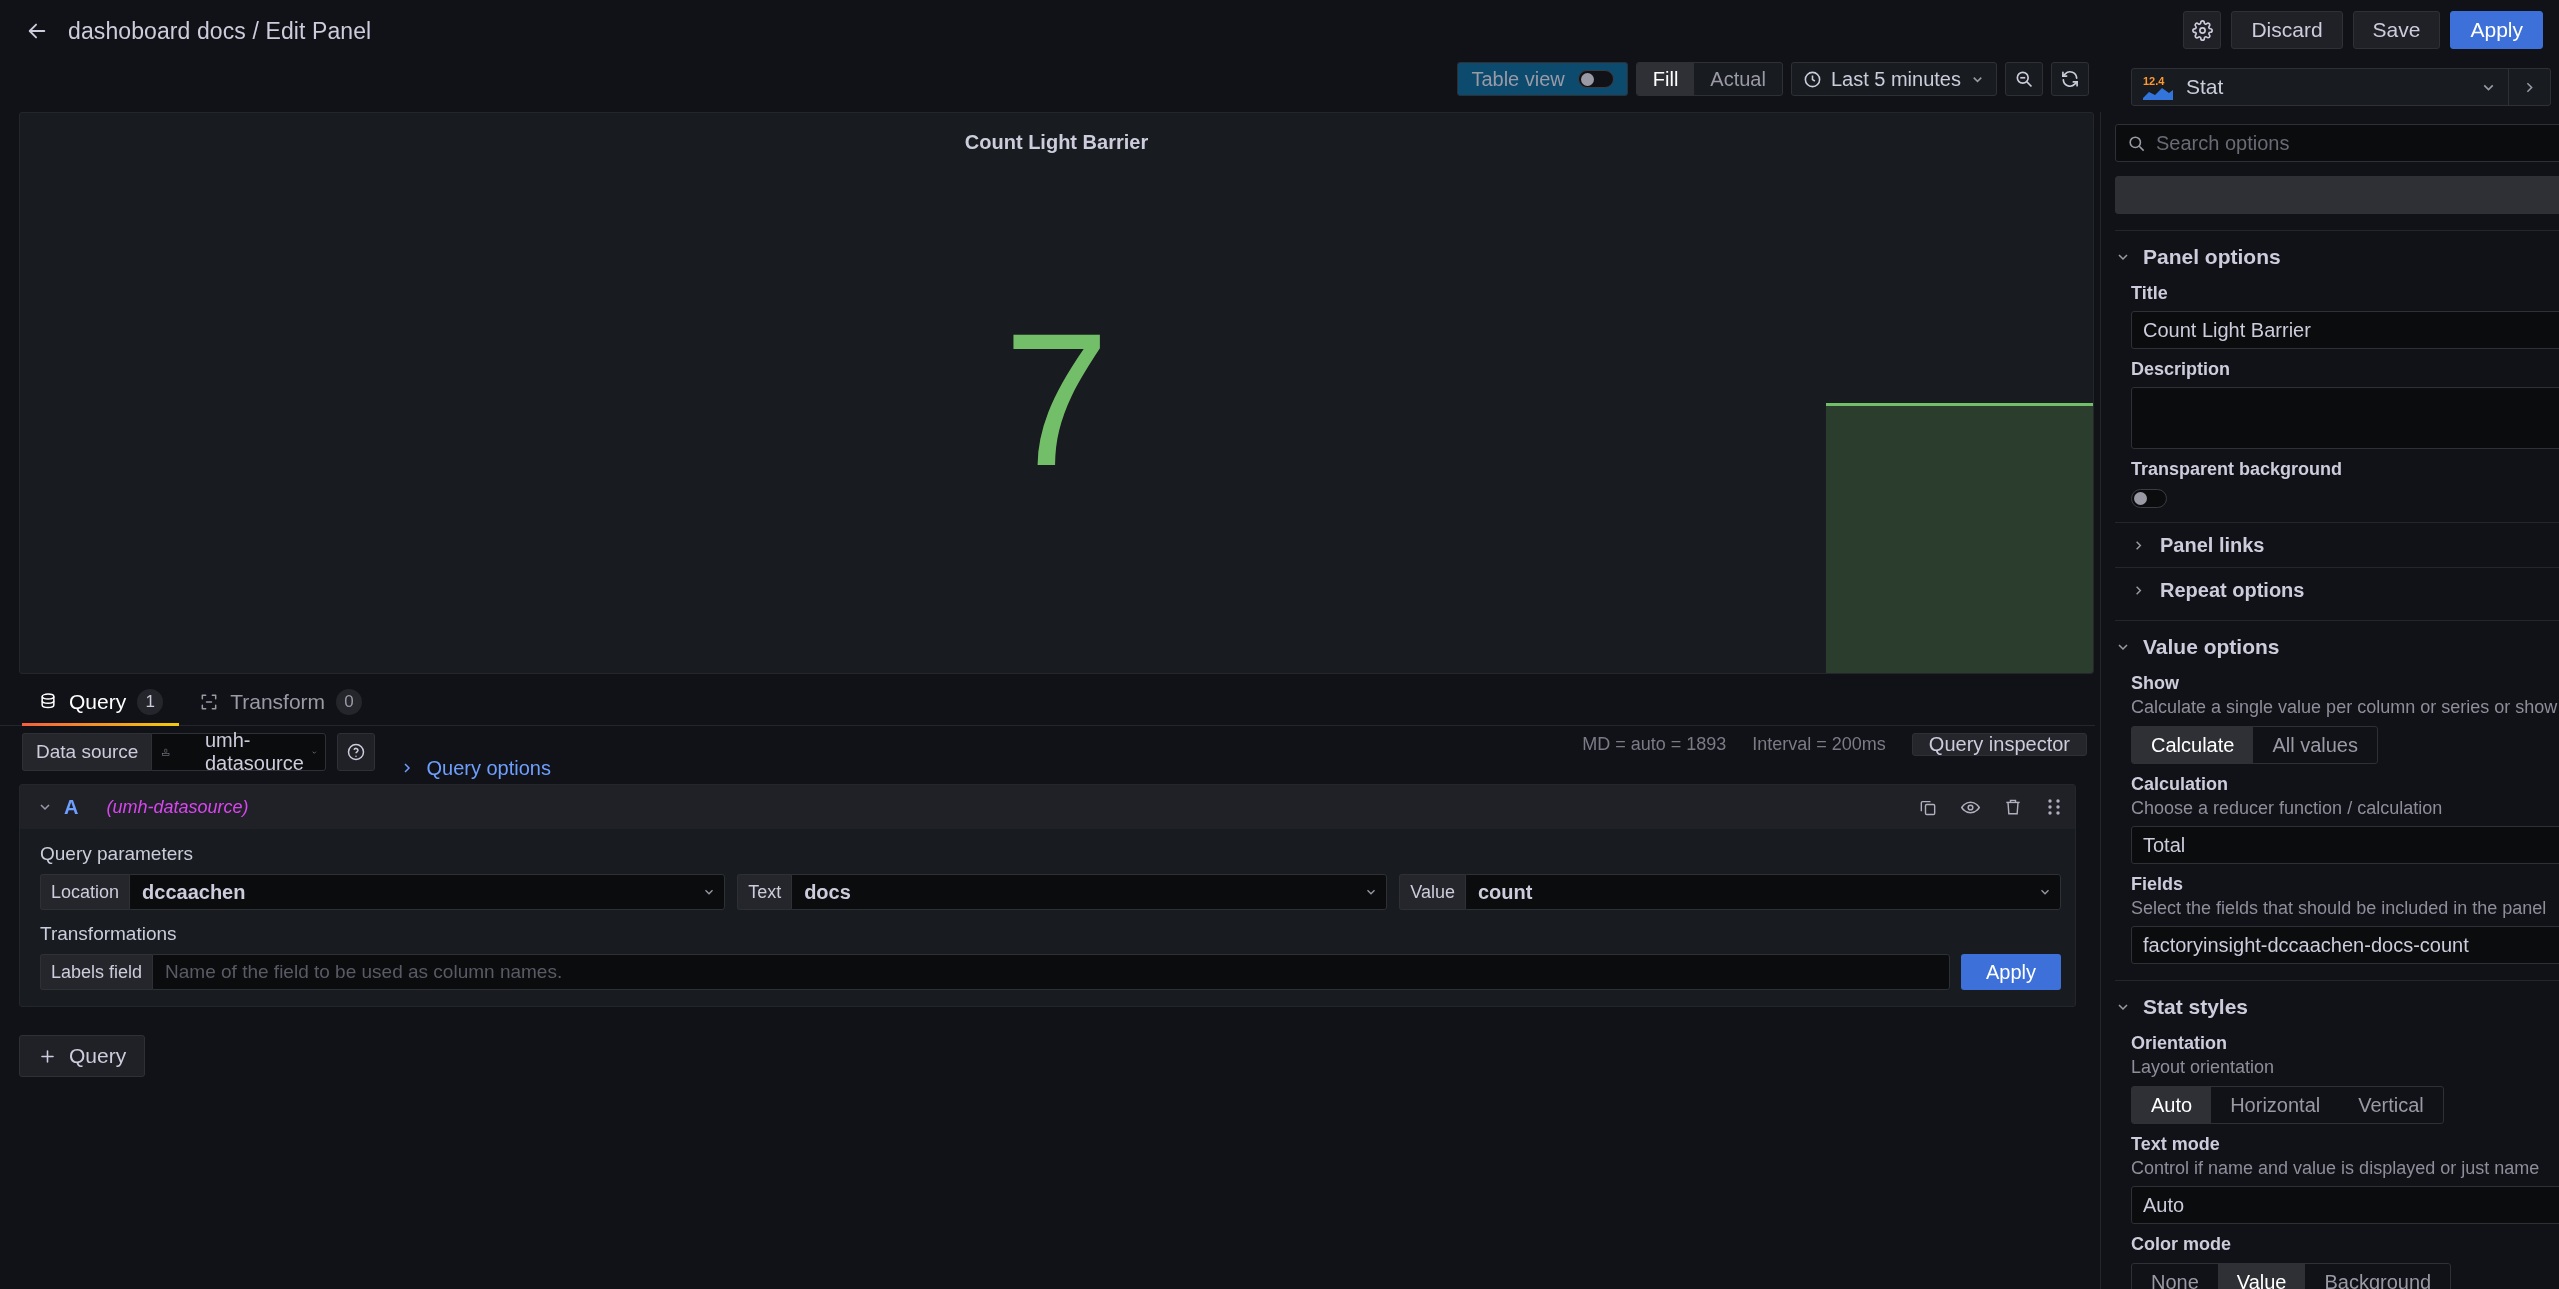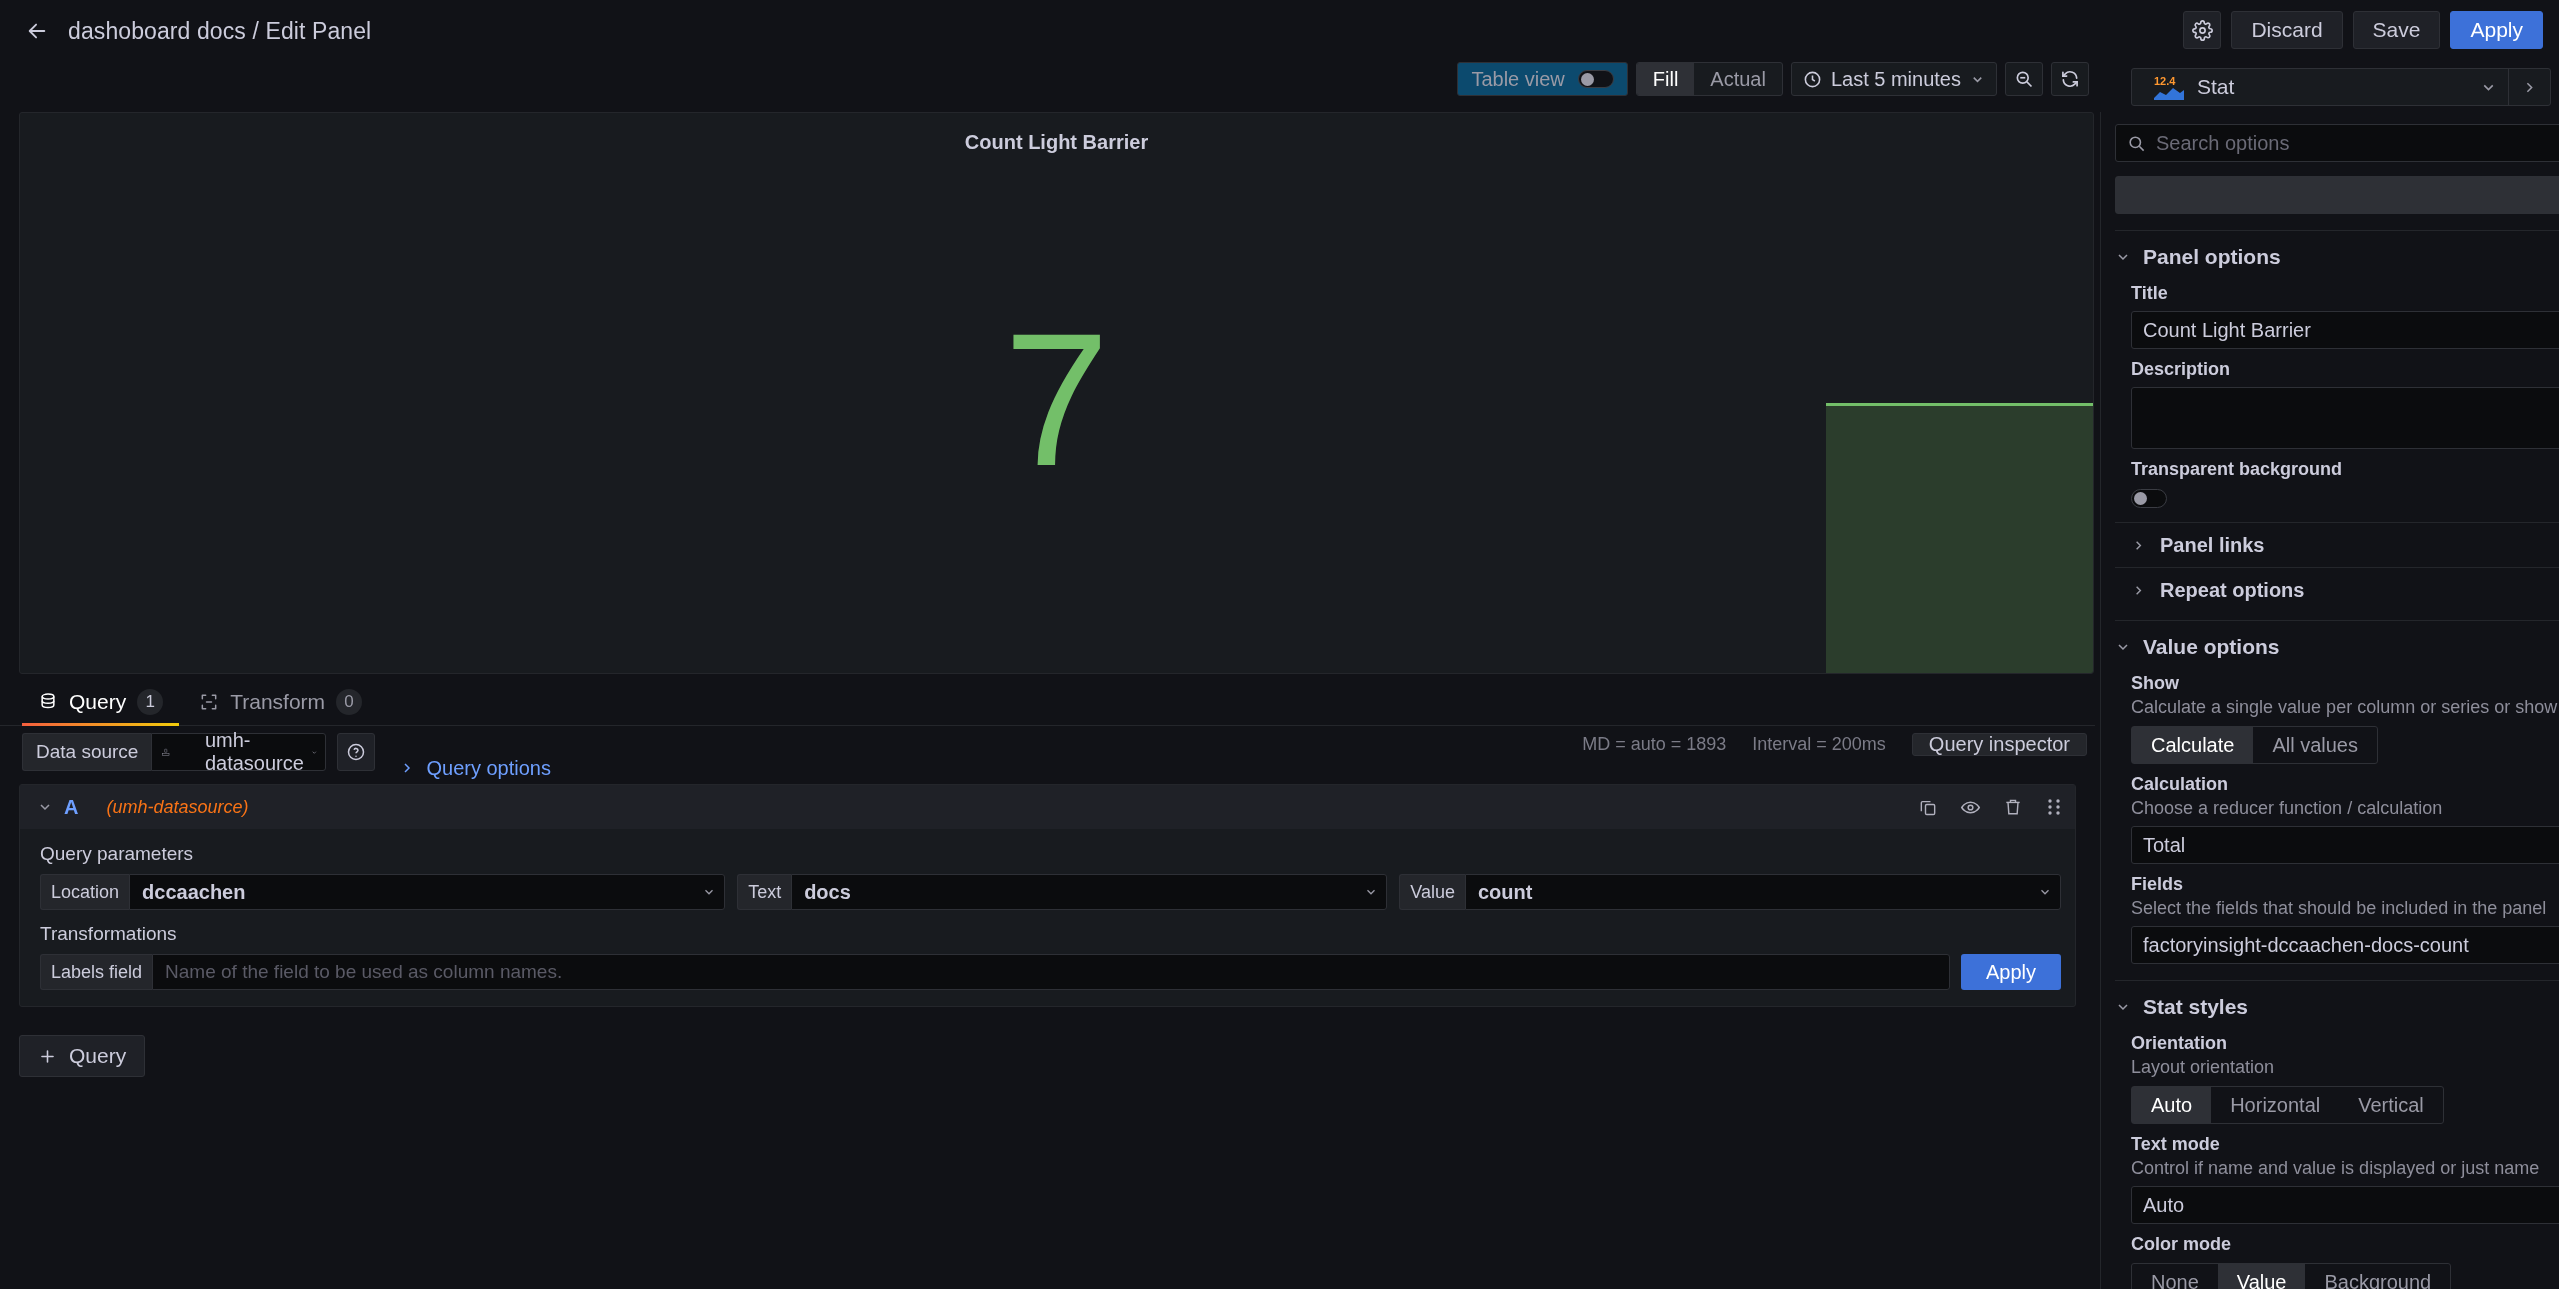--- a/index.html
+++ b/index.html
@@ -80,21 +80,21 @@
   .sep-icon-btn {
     width:38px; height:34px; background:#181b1f; border:1px solid #2e3036;
     border-radius:3px; display:flex; align-items:center; justify-content:center;
     cursor:pointer;
   }
   .viz-picker {
     position:absolute; right:8px; top:6px; width:420px; height:38px;
     background:#181b1f; border:1px solid #2e3036; border-radius:3px;
     display:flex; align-items:center; cursor:pointer;
   }
-  .viz-ico { width:30px; height:26px; margin-left:22px; position:relative; }
+  .viz-ico { width:30px; height:26px; margin-left:11px; position:relative; }
   .viz-label { margin-left:13px; font-size:21px; color:#ccccdc; flex:1; }
   .viz-caret { width:40px; display:flex; align-items:center; justify-content:center; }
   .viz-expand {
     width:42px; height:100%; border-left:1px solid #2e3036;
     display:flex; align-items:center; justify-content:center;
   }
 
   
   .viz-wrap {
     position:absolute; left:19px; top:112px; width:2075px; height:562px;
@@ -179,21 +179,21 @@
   .query-card {
     margin:6px 19px 0 19px; background:#181b1f; border:1px solid #24262b;
     border-radius:3px;
   }
   .qc-head {
     height:44px; display:flex; align-items:center; padding:0 14px;
     background:#1f2127; position:relative;
   }
   .qc-chev { width:22px; display:flex; align-items:center; justify-content:center; cursor:pointer; }
   .qc-ref { margin-left:8px; font-size:20px; color:#6e9fff; font-weight:600; }
-  .qc-ds { margin-left:28px; font-size:18px; color:#f97316; font-style:italic; }
+  .qc-ds { margin-left:28px; font-size:18px; color:#d946ef; font-style:italic; }
   .qc-actions {
     position:absolute; right:12px; top:0; height:44px; display:flex;
     align-items:center; gap:22px;
   }
   .qc-body { padding:14px 14px 12px 20px; }
   .section-label { font-size:19px; color:#ccccdc; margin-bottom:9px; }
   .field-row { display:flex; align-items:center; gap:0; margin-bottom:13px; }
   .inline-label {
     height:36px; background:#24262b; border:1px solid #2e3036; border-right:none;
     border-radius:3px 0 0 3px; display:flex; align-items:center; padding:0 10px;

